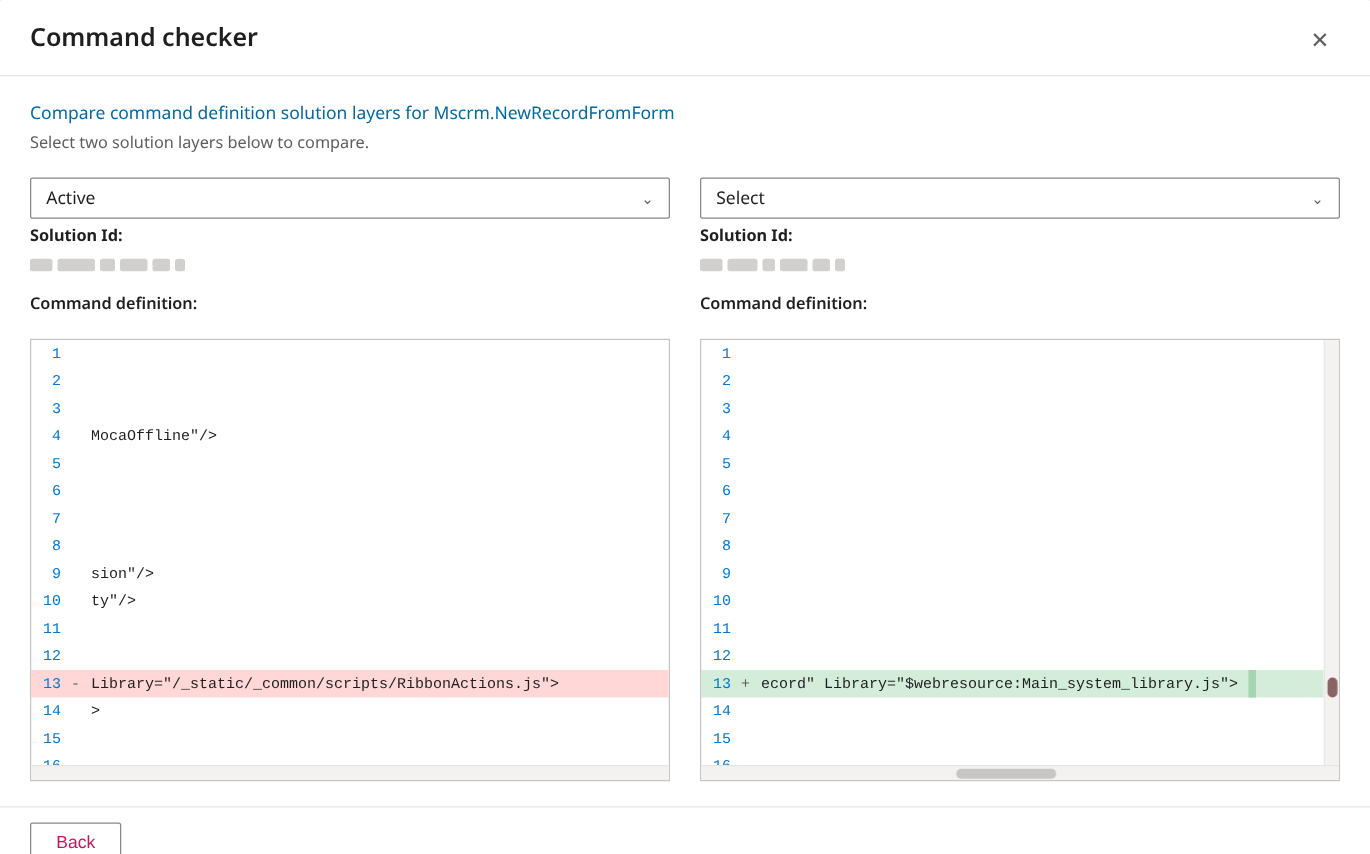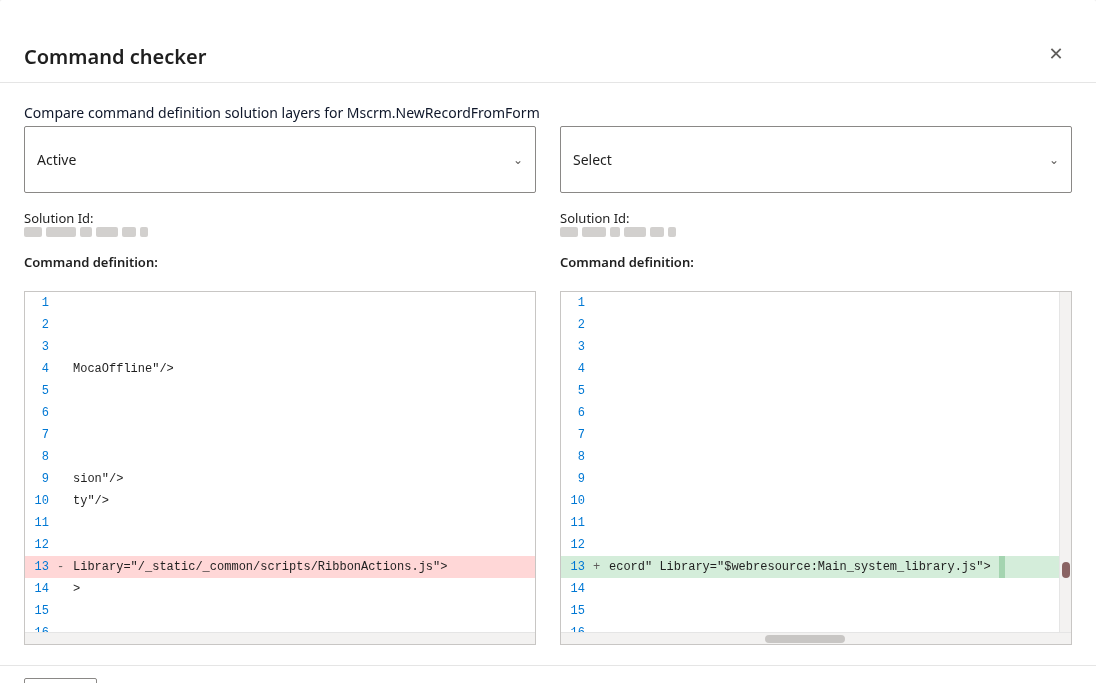--- a/index.html
+++ b/index.html
@@ -18,23 +18,23 @@
       min-height: 683px;
       border-radius: 2px;
       box-shadow: 0 4px 24px rgba(0,0,0,0.18);
       display: flex;
       flex-direction: column;
       padding: 0;
       position: relative;
     }
     .dialog-header {
       display: flex;
-      align-items: flex-end;
+      align-items: flex-start;
       justify-content: space-between;
-      padding: 38px 24px 12px 24px;
+      padding: 16px 24px 12px 24px;
       border-bottom: 1px solid #e5e5e5;
     }
     .dialog-title {
       font-size: 20px;
       font-weight: 600;
       color: #1f1f1f;
     }
     .close-btn {
       cursor: pointer;
       width: 32px;
@@ -49,21 +49,21 @@
       border-radius: 2px;
     }
     .dialog-body {
       padding: 20px 24px;
       flex: 1;
       display: flex;
       flex-direction: column;
     }
     .description {
       margin-bottom: 4px;
-      color: #0f172a;
+      color: #0369a1;
       font-size: 14px;
     }
     .description-sub {
       color: #605e5c;
       font-size: 13px;
       margin-bottom: 20px;
     }
     .compare-columns {
       display: flex;
       gap: 24px;
@@ -72,34 +72,34 @@
     .compare-col {
       flex: 1;
       display: flex;
       flex-direction: column;
     }
     .dropdown {
       display: flex;
       align-items: center;
       justify-content: space-between;
       border: 1px solid #8a8886;
-      padding: 23px 12px;
+      padding: 6px 12px;
       border-radius: 2px;
       cursor: pointer;
       background: #fff;
       color: #1f1f1f;
       font-size: 14px;
-      margin-bottom: 16px;
+      margin-bottom: 4px;
     }
     .dropdown-chevron { color: #605e5c; font-size: 12px; }
     .solution-id-label {
-      font-weight: 400;
+      font-weight: 700;
       font-size: 13px;
       color: #1f1f1f;
-      margin-bottom: 0;
+      margin-bottom: 10px;
     }
     .solution-id-value {
       display: flex;
       gap: 4px;
       margin-bottom: 16px;
     }
     .id-block {
       height: 10px;
       background: #d2d0ce;
       border-radius: 2px;
@@ -215,20 +215,21 @@
 
 <div class="dialog">
 
   <div class="dialog-header">
     <span class="dialog-title">Command checker</span>
     <button class="close-btn">✕</button>
   </div>
 
   <div class="dialog-body">
     <div class="description">Compare command definition solution layers for Mscrm.NewRecordFromForm</div>
+    <div class="description-sub">Select two solution layers below to compare.</div>
 
     <div class="compare-columns">
 
       <div class="compare-col">
         <div class="dropdown">
           <span>Active</span>
           <span class="dropdown-chevron">⌄</span>
         </div>
         <div class="solution-id-label">Solution Id:</div>
         <div class="solution-id-value">

